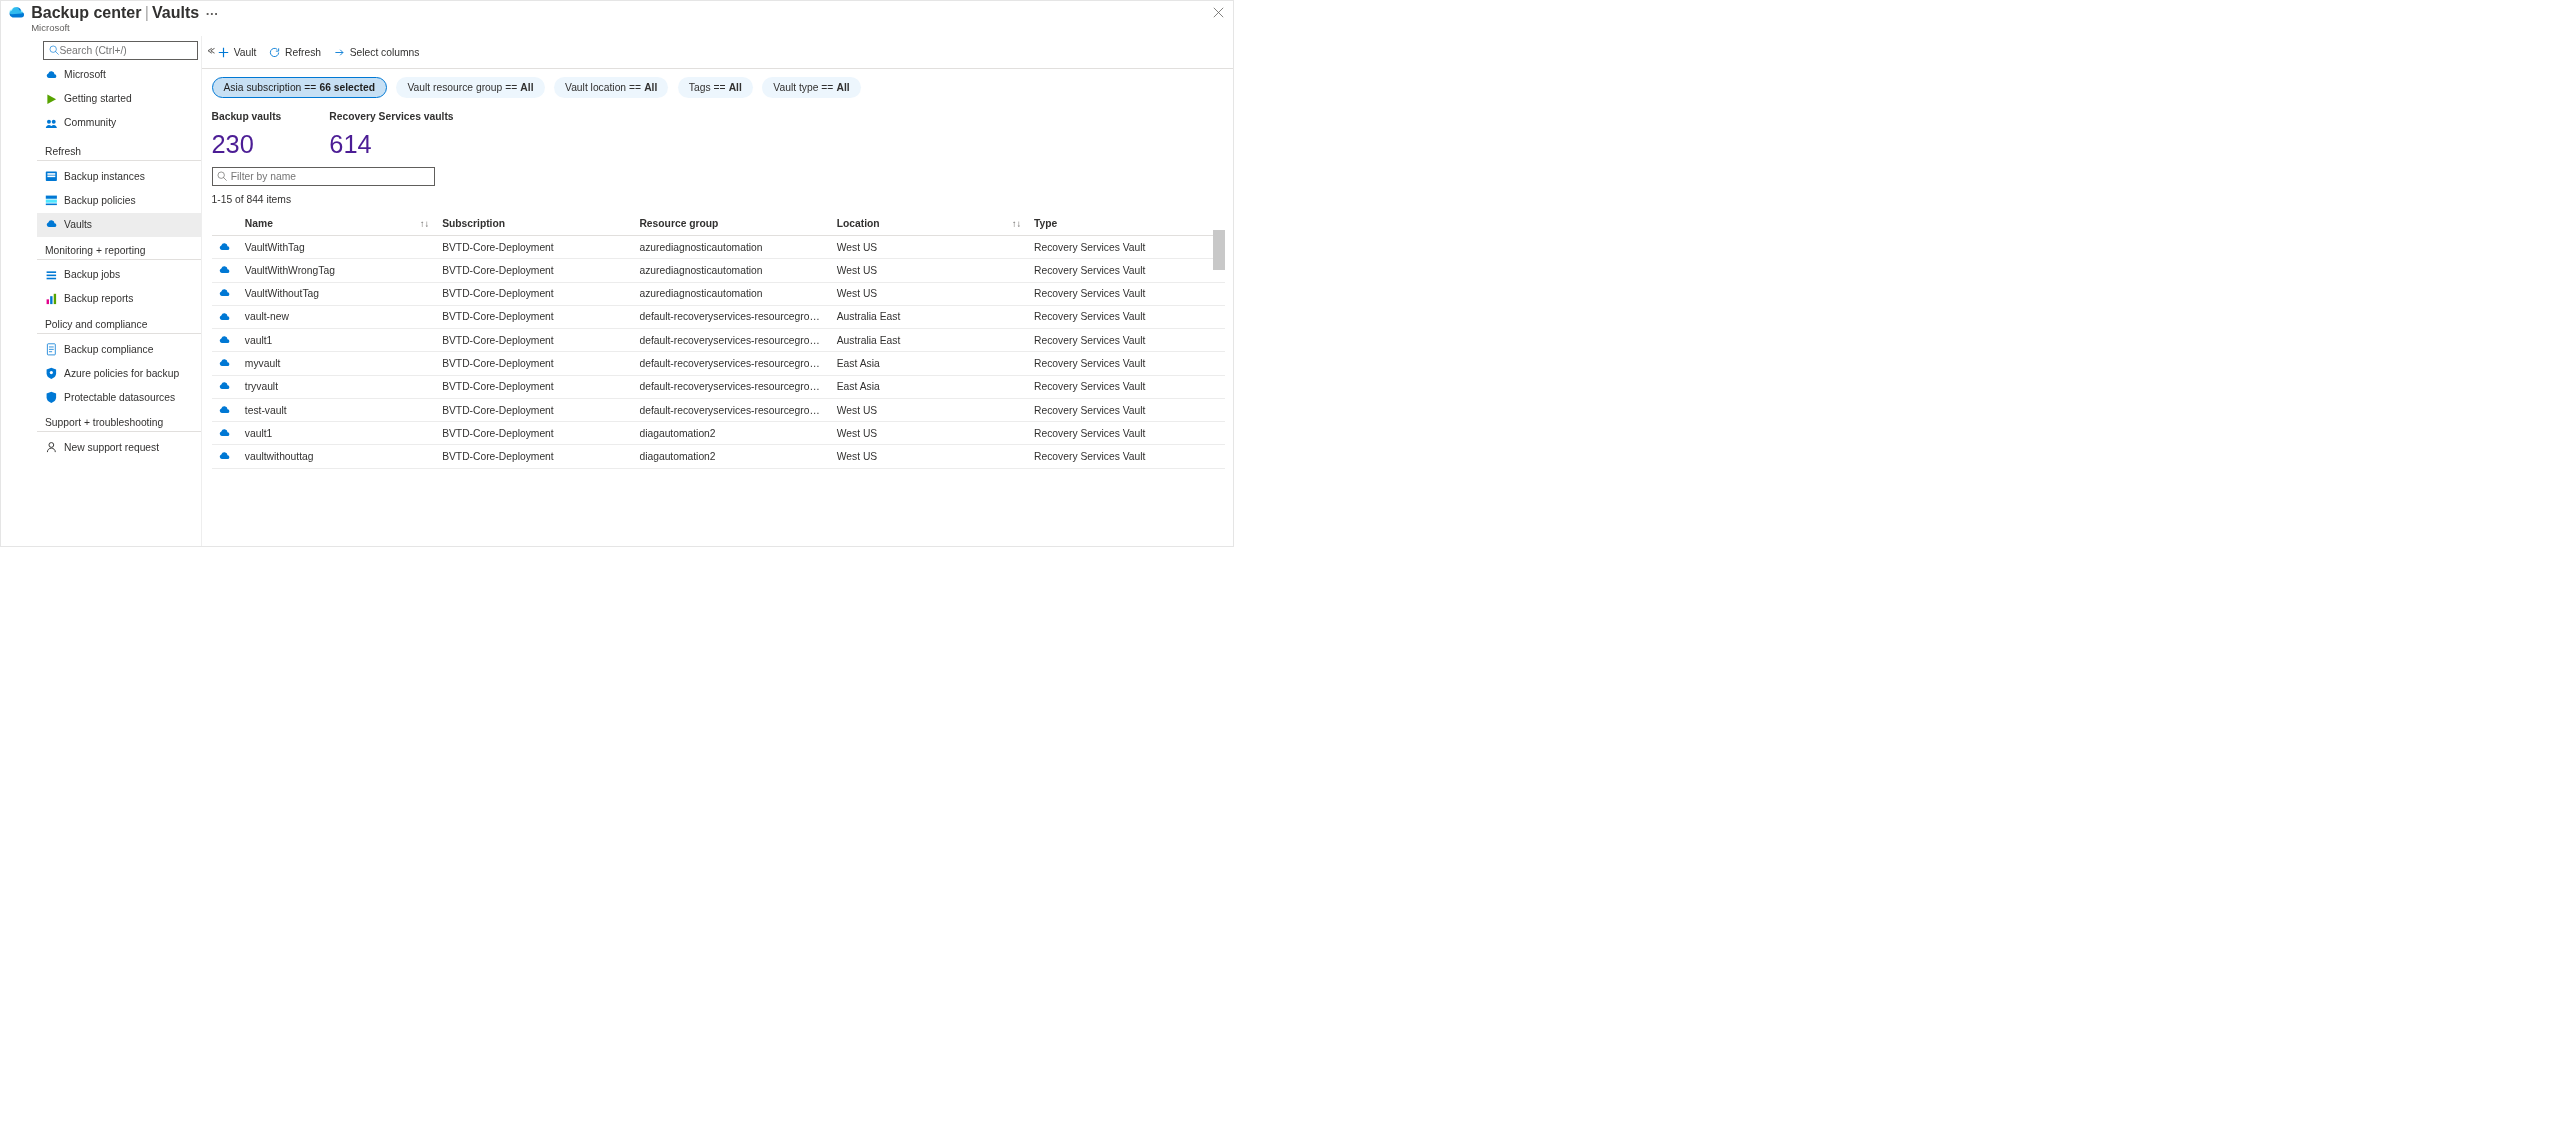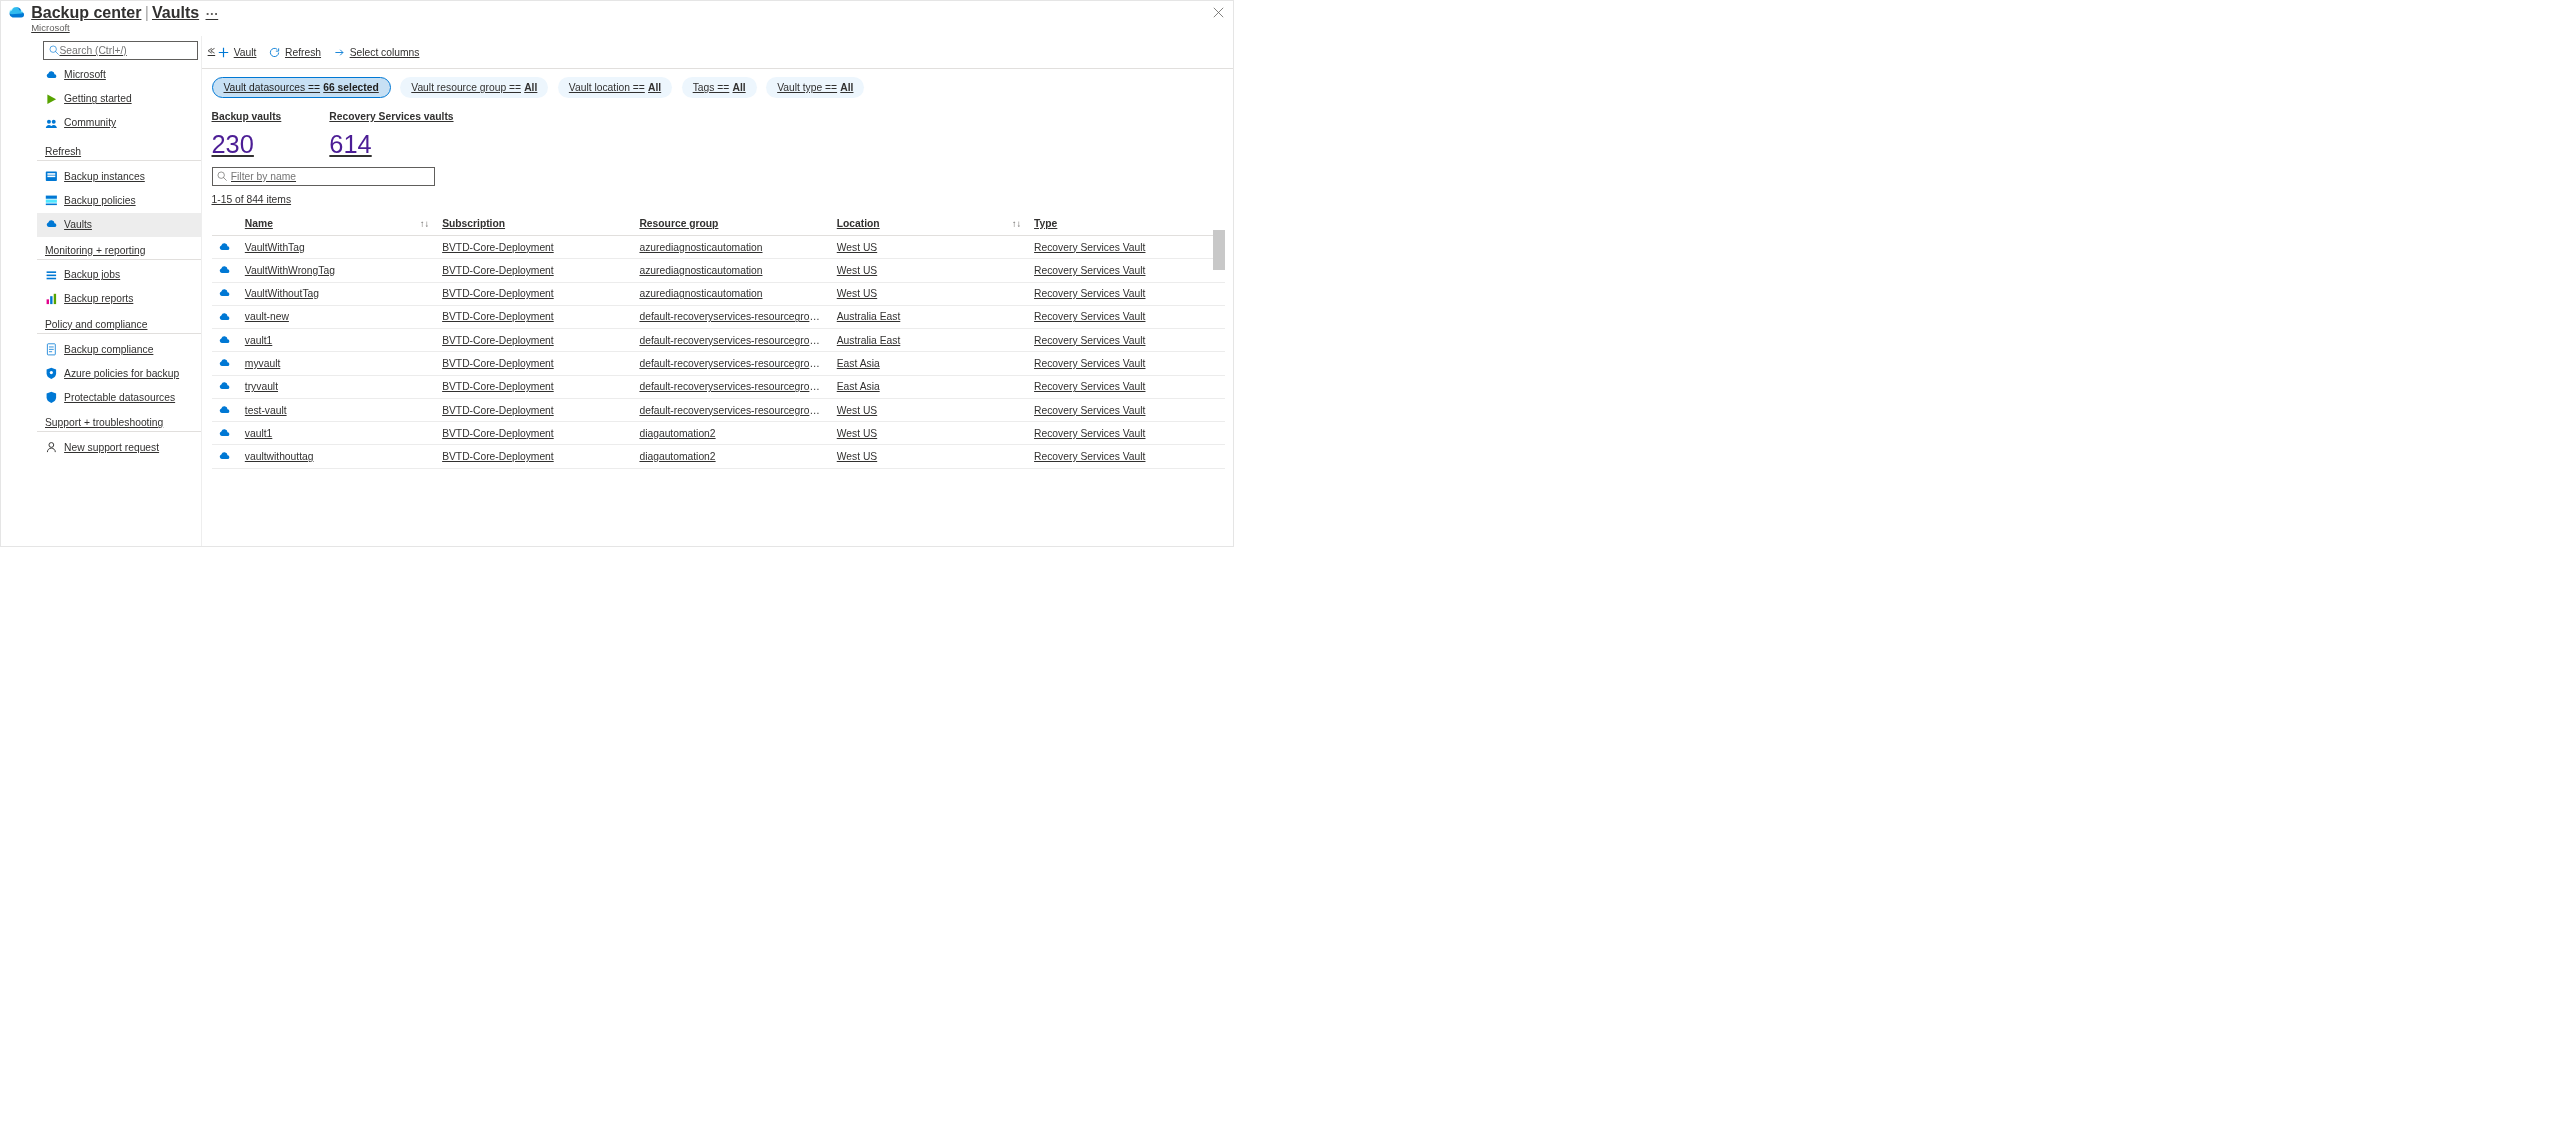--- a/index.html
+++ b/index.html
@@ -1,17 +1,17 @@
 <!DOCTYPE html>
 <html style="font-size:12.7px"><head>
 <meta charset="utf-8">
 <style>
   * { box-sizing: border-box; margin: 0; padding: 0; font-family: "Segoe UI", sans-serif; }
   body { background: #fff; color: #323130; font-size: 10.3px; overflow: hidden; }
-  .window { width: 1234px; height: 547px; border: 0.8px solid #e5e5e5; display: flex; flex-direction: column; position: relative; text-decoration: underline; }
+  .window { width: 1234px; height: 547px; border: 0.8px solid #e5e5e5; display: flex; flex-direction: column; position: relative; }
 
   
   .header { display: flex; align-items: flex-start; padding: 3.2px 8px 3.2px 6.4px; height: 35px; }
   .header .big-icon { margin-right: 4.8px; margin-top: 0; }
   .header-title-wrap { flex: 1; }
   .header-title { font-size: 16px; font-weight: 600; color: #323130; display: flex; align-items: center; }
   .header-title .sep { font-weight: 400; color: #a6a6a6; padding: 0 3.2px; }
   .header-subtitle { font-size: 9.5px; color: #605e5c; margin-top: 0; }
   .more-dots { color: #605e5c; font-size: 12.7px; margin-left: 6.4px; cursor: pointer; }
   .close-btn { position: absolute; top: 6.4px; right: 9.5px; font-size: 12.7px; color: #605e5c; cursor: pointer; }
@@ -264,21 +264,21 @@
             <svg width="11" height="11" viewBox="0 0 16 16">
                 <path fill="none" stroke="#0078d4" stroke-width="1.3" d="M2 8h11M9 4l4 4-4 4"></path>
               </svg>
           </span>
           <span>Select columns</span>
         </div>
       </div>
 
       <div class="filters" id="filters">
           <div class="pill active">
-            <span>Vault datasources == </span>
+            <span>Asia subscription == </span>
             <span class="bold">66 selected</span>
           </div>
           <div class="pill normal">
             <span>Vault resource group == </span>
             <span class="bold">All</span>
           </div>
           <div class="pill normal">
             <span>Vault location == </span>
             <span class="bold">All</span>
           </div>

